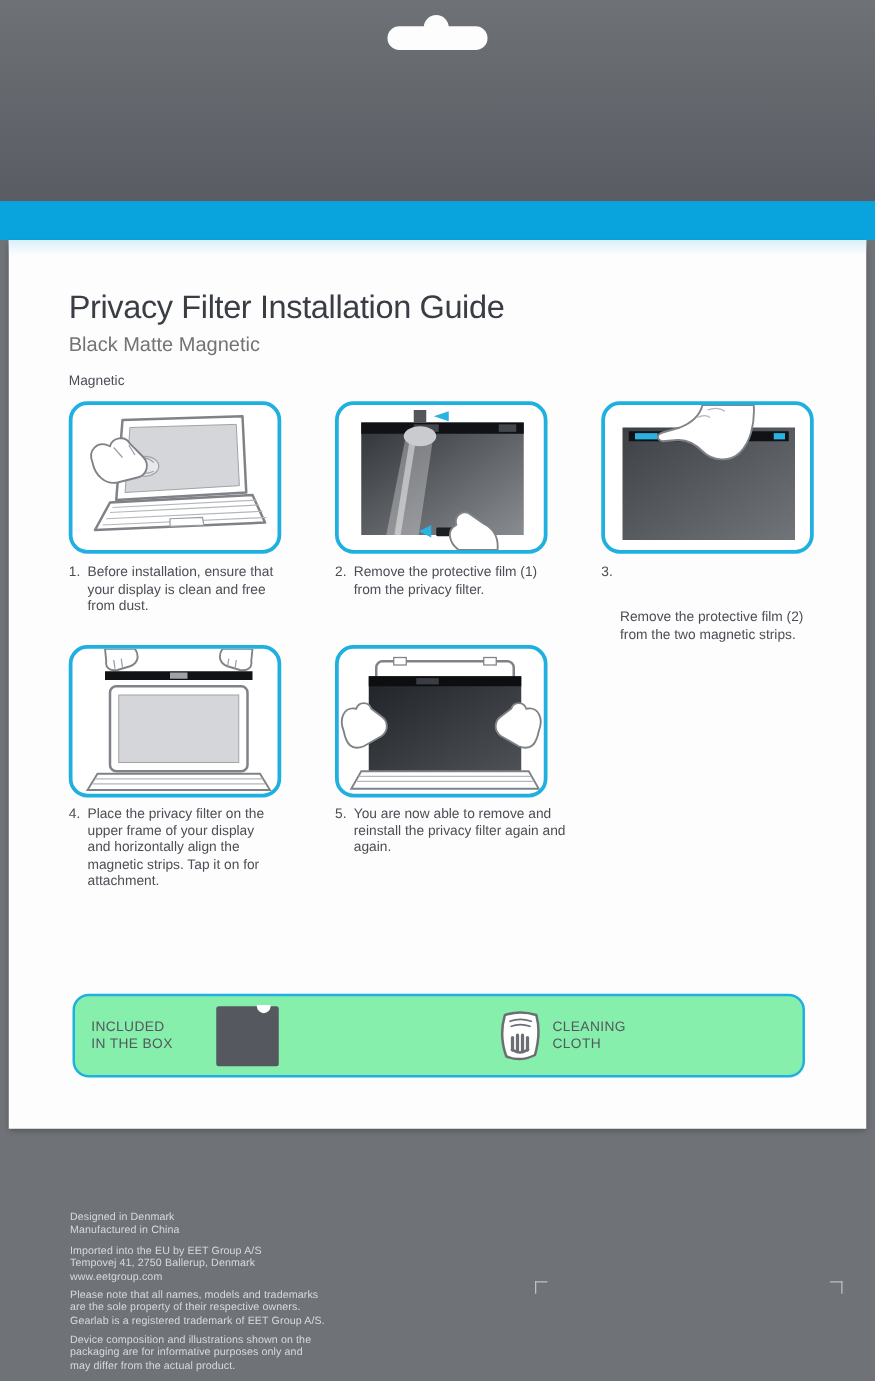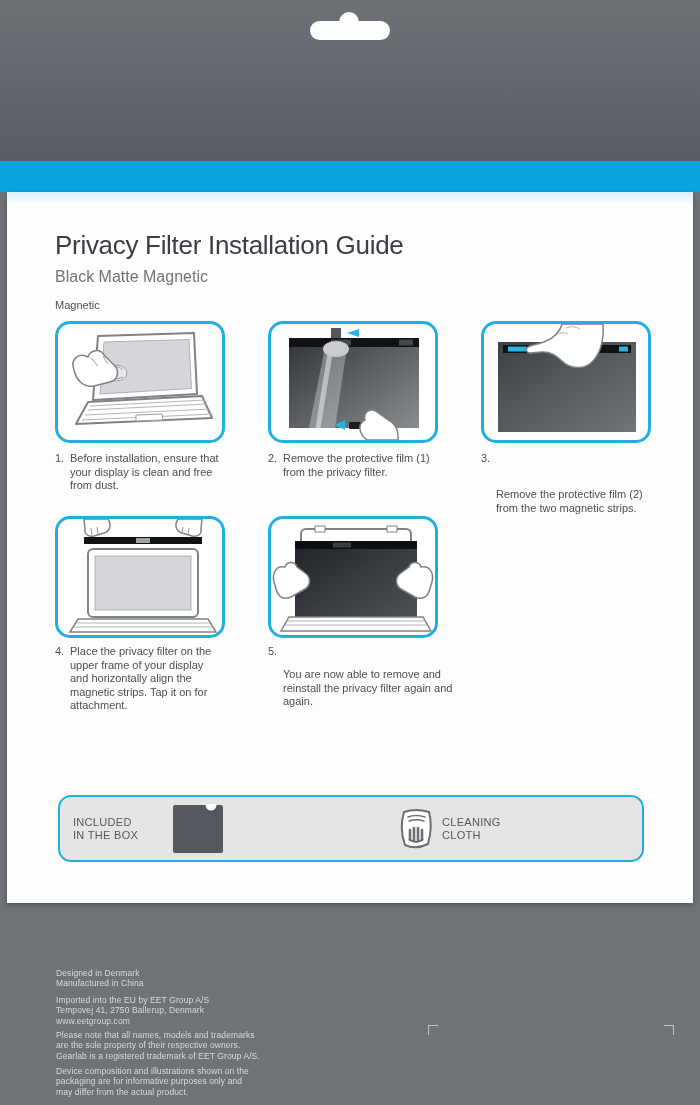--- a/index.html
+++ b/index.html
@@ -65,26 +65,26 @@
   
   .step {
     position:absolute; display:flex;
     font-size:11px; line-height:13.5px; color:#4b4e54;
   }
   .step .num { width:15px; flex:none; }
   .s1 { left:48px;  top:260px; } .s1 .txt{ width:164px; }
   .s2 { left:261px; top:260px; } .s2 .txt{ width:164px; }
   .s3 { left:474px; top:260px; } .s3 .txt{ width:168px;margin-top:36px; }
   .s4 { left:48px;  top:453px; } .s4 .txt{ width:152px; }
-  .s5 { left:261px; top:453px; } .s5 .txt{ width:170px;margin-top:23px; }
+  .s5 { left:261px; top:453px; } .s5 .txt{ width:170px; }
 
   
   .included {
     position:absolute; left:51px; top:603px; width:586px; height:67px;
-    border:2.5px solid #1fb0e0; border-radius:13px; background:#e5e5e5;
+    border:2.5px solid #1fb0e0; border-radius:13px; background:#86efac;
   }
   .inc-text {
     position:absolute; top:50%; transform:translateY(-50%);
     font-size:11px; line-height:13px; letter-spacing:0.3px;
     color:#54575d; white-space:pre-line;
   }
   .inc-label    { left:13px; }
   .filter-label { left:172px; }
   .cloth-label  { left:382px; }
   .inc-icon { position:absolute; top:50%; transform:translateY(-50%); }

